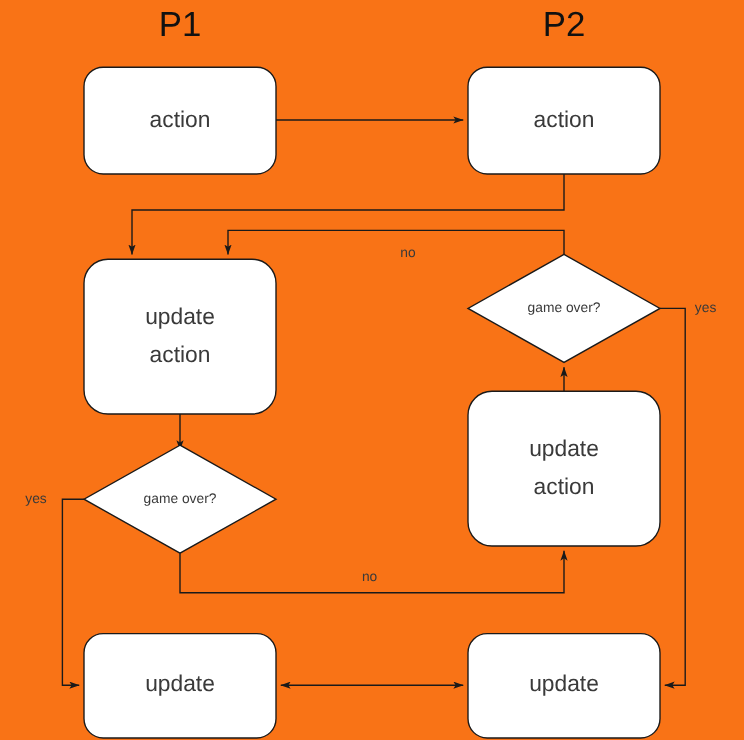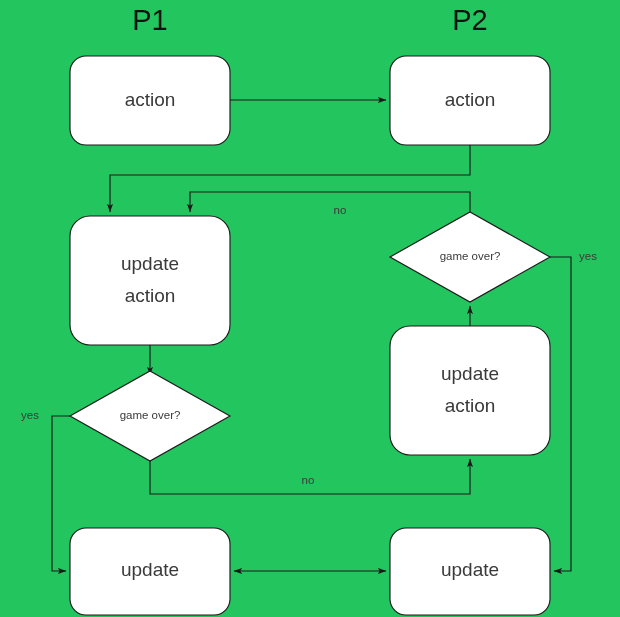--- a/index.html
+++ b/index.html
@@ -9,21 +9,21 @@
     background: #ffffff;
   }
   body {
     font-family: "Liberation Sans", sans-serif;
     color: #2b2b2b;
   }
   #diagram-root {
     position: relative;
     width: 620px;
     height: 617px;
-    background: #22c55e;
+    background: #f97316;
     overflow: hidden;
   }
   #flow-svg {
     position: absolute;
     left: 0;
     top: 0;
     width: 620px;
     height: 617px;
     display: block;
   }

